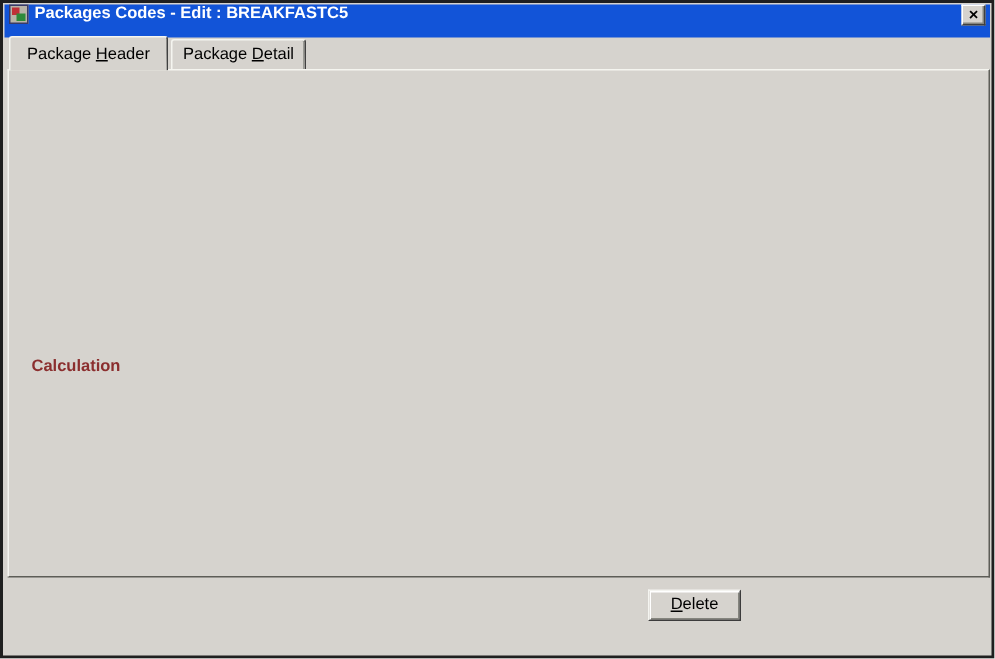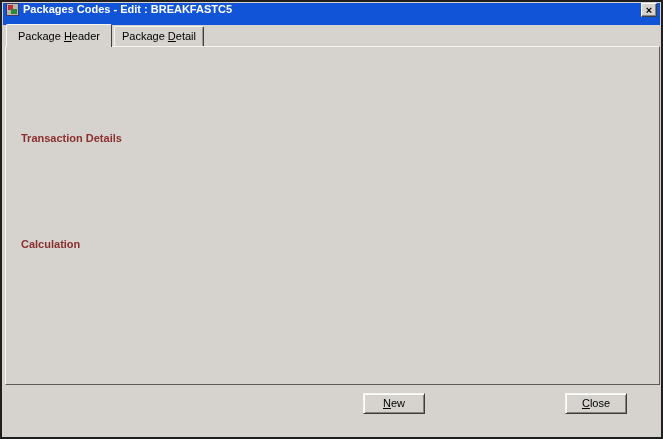--- a/index.html
+++ b/index.html
@@ -124,21 +124,20 @@
       <span class="dda"></span>
     </div>
 
   <div class="lbl lblr" style="left:303px;top:60px;width:100px;">Short Description</div>
   <input class="tf" style="left: 406px; top: 57px; width: 135px;" value="Breakfast Case 5">
 
   <div class="lbl lblr b" style="left:303px;top:81px;width:100px;">Description</div>
   <input class="tf" style="left: 406px; top: 78px; width: 213px;" value="Breakfast Case 5">
 
   <div class="frame" style="left:10px;top:136px;width:639px;height:95px;"></div>
-  <div class="section-title" style="left:16px;top:130px;">Transaction Details</div>
 
   <div class="lbl" style="left:177px;top:146px;">Tax Inclusive</div>
 
   <div class="lbl lblr b" style="left:23px;top:161px;width:70px;">Code</div>
   <input class="tf" style="left: 97px; top: 157px; width: 56px;" value="4000">
   <div class="dd" style="left:153px;top:157px;">
       <span class="dda"></span>
     </div>
   <span class="cb" style="left:178px;top:159px;"></span>
   <div class="lbl" style="left:196px;top:161px;">.</div>
@@ -211,20 +210,17 @@
     <span class="combo-btn">
         <span class="combo-arrow"></span>
       </span>
   </div>
 
   <div class="lbl lblr" style="left:323px;top:330px;width:80px;">Valid between</div>
   <input class="tf" style="left: 407px; top: 326px; width: 54px;" value="">
   <div class="lbl" style="left:471px;top:330px;">and</div>
   <input class="tf" style="left: 492px; top: 326px; width: 54px;" value="">
 
-  <div class="btn" style="left:361px;top:391px;">
-    <span></span><span class="u">N</span><span>ew</span>
-  </div>
-  <div class="btn" style="left:563px;top:391px;">
-    <span></span><span class="u">C</span><span>lose</span>
+  <div class="btn" style="left:430px;top:391px;">
+    <span></span><span class="u">D</span><span>elete</span>
   </div>
 
 </div>
 
 </body></html>

